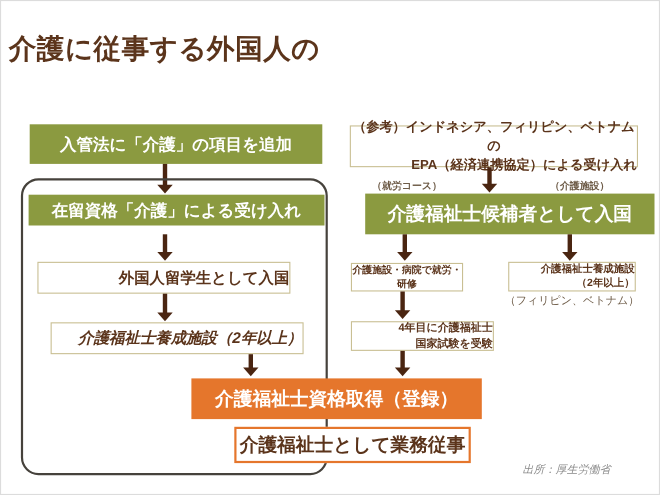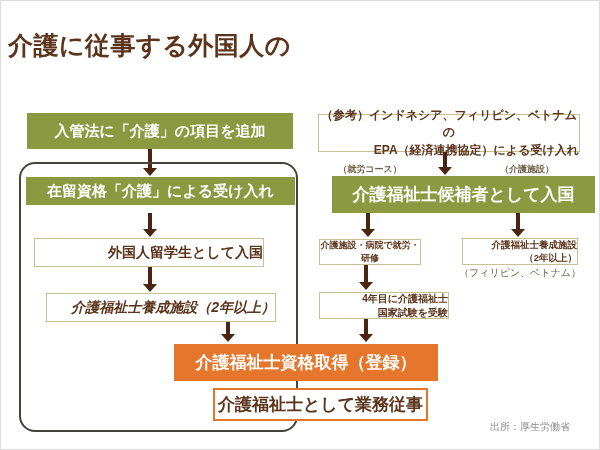--- a/index.html
+++ b/index.html
@@ -55,22 +55,22 @@
   }
   .course-label{
     position:absolute;font-size:9px;color:var(--small-label-brown,#6e5c48);
     text-align:center;font-weight:bold;
   }
   .countries-note{
     position:absolute;left:452px;top:266px;width:136px;text-align:center;
     font-size:10px;color:var(--small-label-brown,#6e5c48);font-weight:normal;
   }
   .source-note{
-    position:absolute;left:475px;top:420px;width:110px;text-align:center;
-    font-size:10px;color:var(--source-gray,#8a8a8a);
+    position:absolute;left:475px;top:420px;width:110px;text-align:left;
+    font-size:10px;color:var(--source-gray,#8a8a8a);font-style:italic;
   }
 </style>
 </head>
 <body>
 
 <div class="frame"></div>
 
 <div class="title">
   <div>介護に従事する外国人の</div>
 </div>

